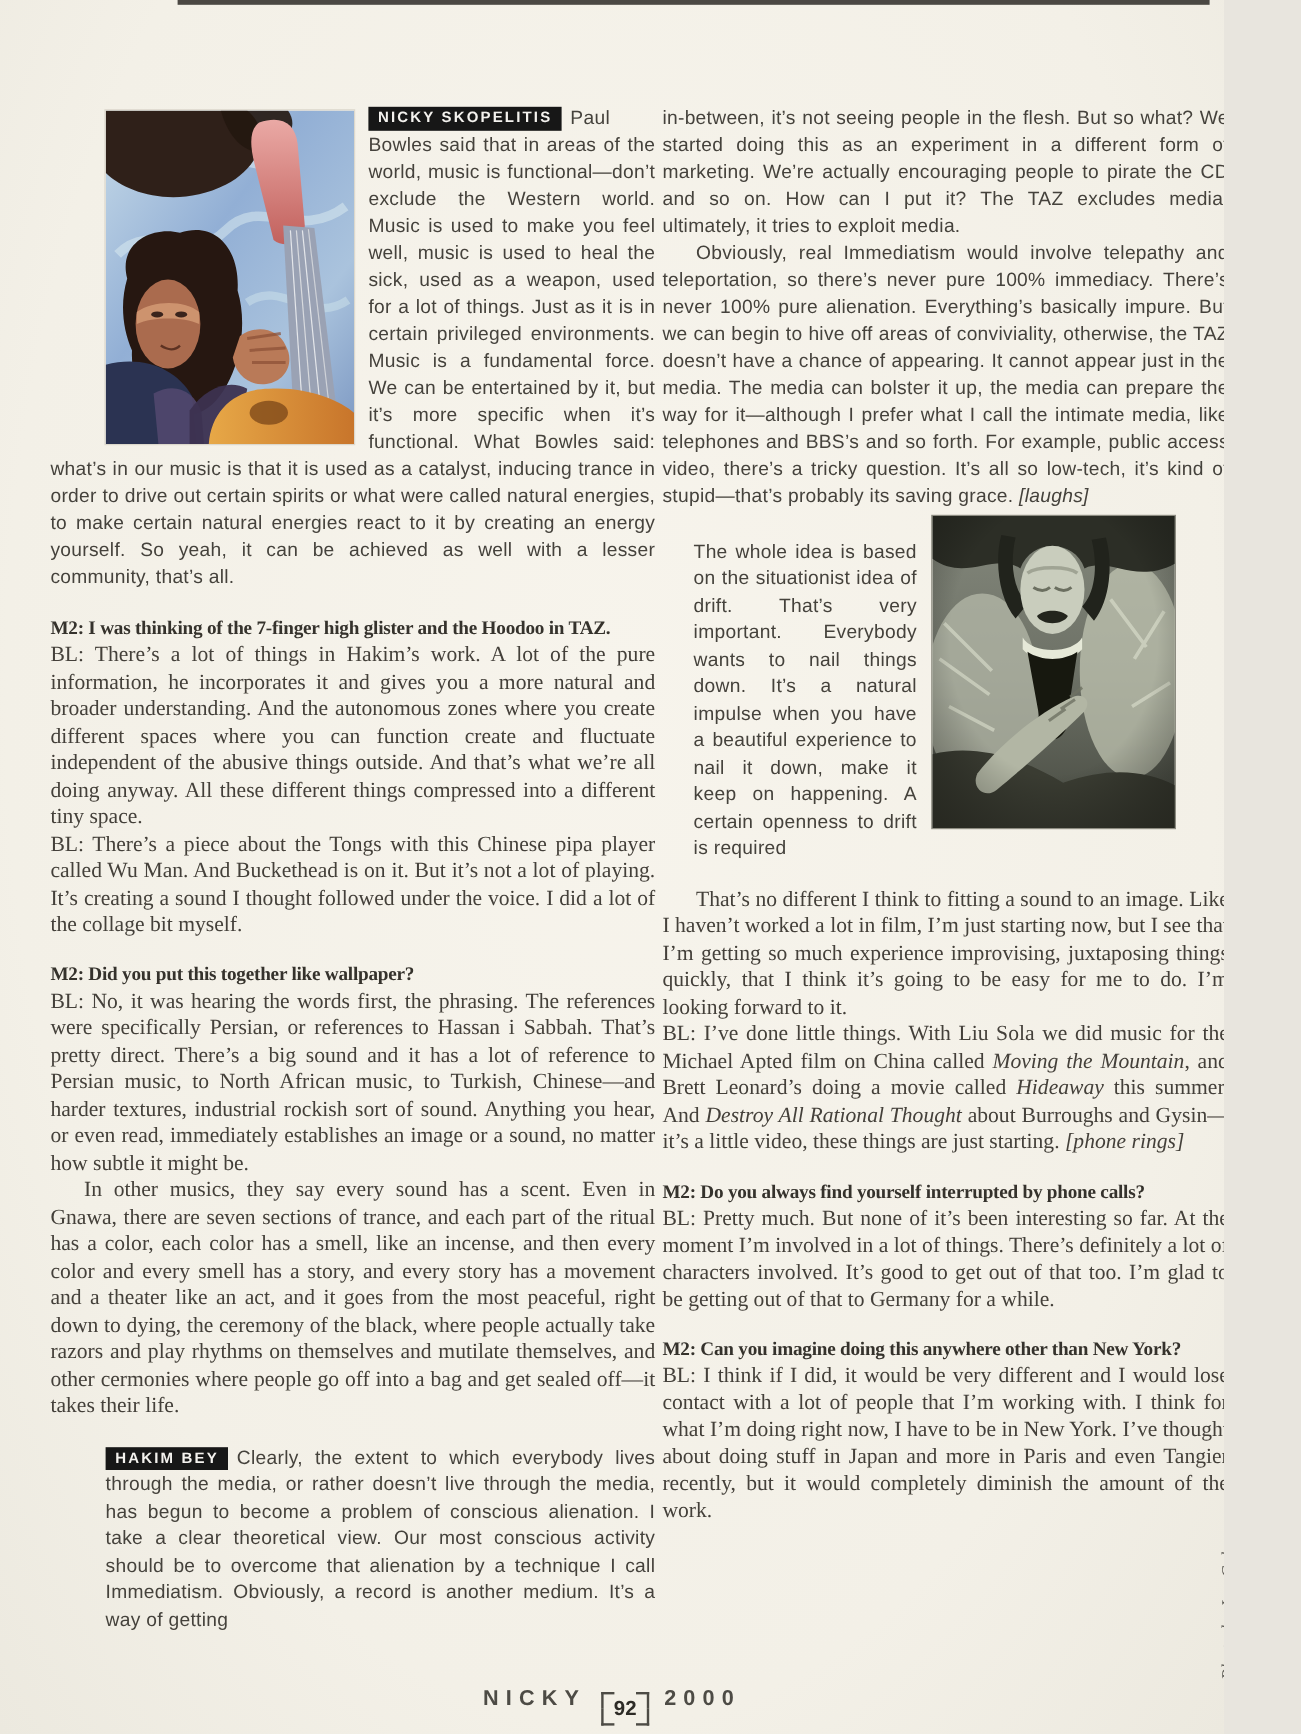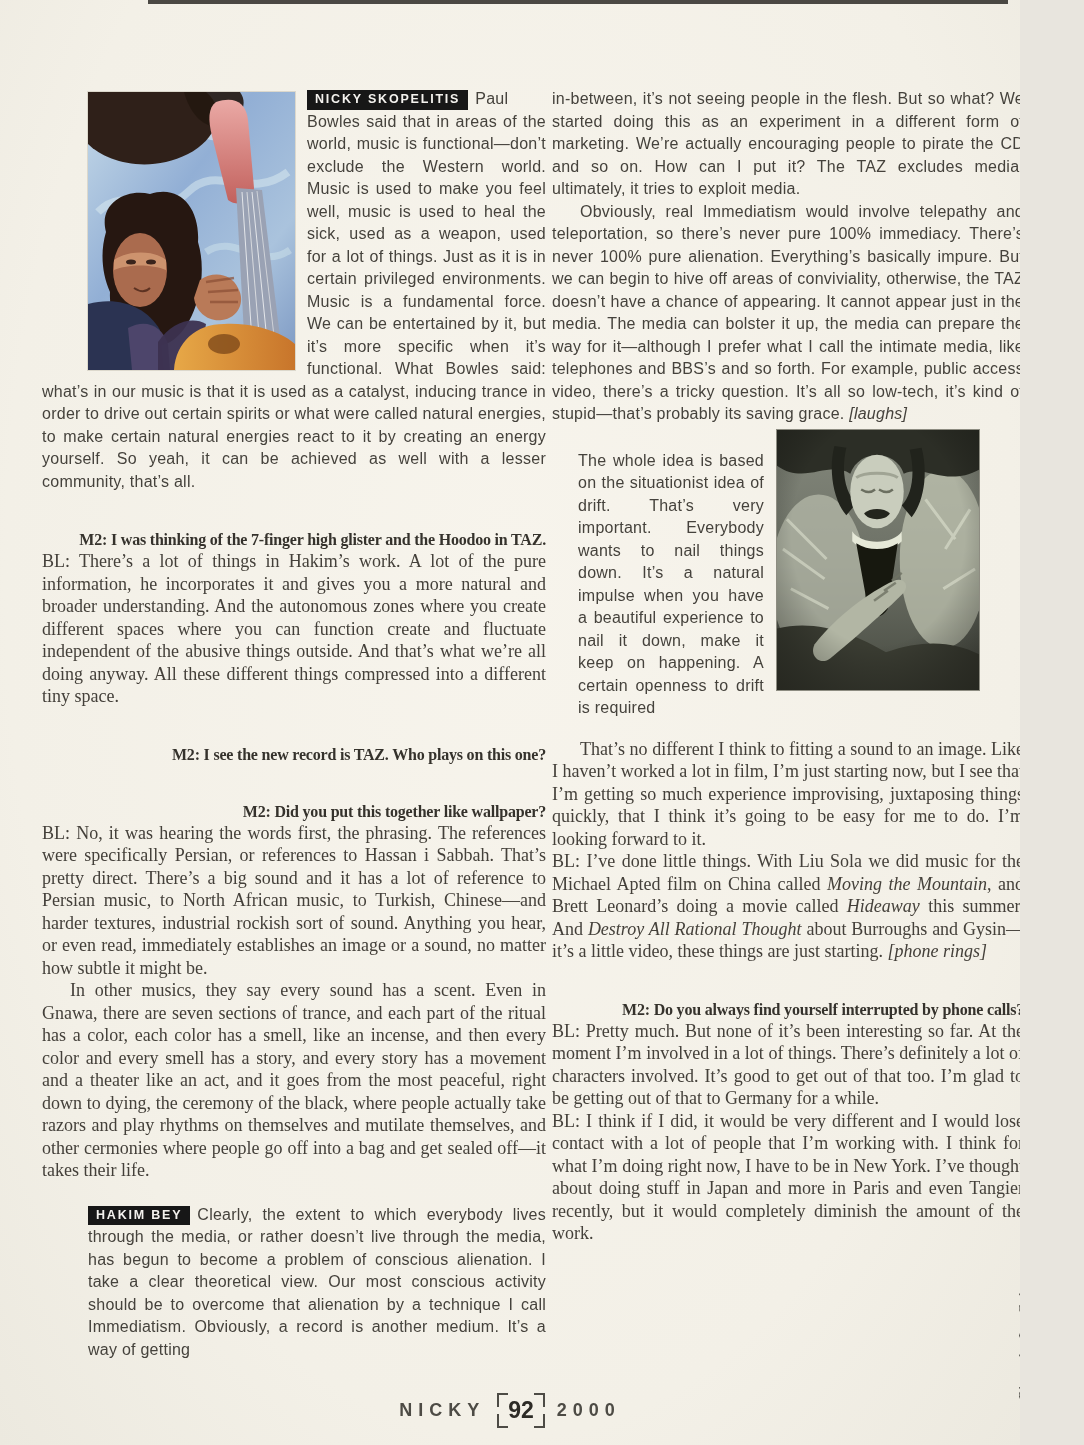--- a/index.html
+++ b/index.html
@@ -14,21 +14,21 @@
 
   .col { position:absolute; top:88px; }
   .col-left  { left:42px;  width:504px; }
   .col-right { left:552px; width:472px; }
 
   .sans  { font-family:"Liberation Sans", sans-serif; font-size:16px; line-height:22.5px;
            color:#45423c; letter-spacing:.25px; text-align:justify; }
   .serif { font-family:"Liberation Serif", serif; font-size:18px; line-height:22.5px;
            color:#44403a; text-align:justify; }
   .q { font-family:"Liberation Serif", serif; font-weight:bold; font-size:16px; line-height:21px;
-       letter-spacing:-.2px; color:#35322c; text-align:right; margin-top:36px; clear:both; }
+       letter-spacing:-.2px; color:#35322c; text-align:left; margin-top:20px; clear:both; }
   .indent { text-indent:28px; }
   .it { font-style:italic;margin-top:44px; }
 
   .photoL { float:left; width:207px; height:278px; margin:4px 12px 8px 46px;
             outline:1px solid #dcd8cc; }
   .photoR { flex:none; width:204px; height:262px; margin-left:12px; margin-top:3px;
             border:1px solid #8d8c81; }
   .photoL svg, .photoR svg { display:block; width:100%; height:100%; }
 
   .labelbox { display:inline-block; background:#171717; color:#f4f2ee;
@@ -42,22 +42,22 @@
   .drift-text { width:186px;margin-top:24px; }
   .sound-para { margin-top:18px; }
   .final-q { margin-left:38px; width:432px; line-height:23px; }
 
   .footer { position:absolute; left:0; top:1394px; width:100%;
             display:flex; justify-content:center; align-items:center; gap:12px;
             color:#4d4b45; }
   .brand { font-family:"Liberation Sans", sans-serif; font-weight:bold; font-size:18px;
            letter-spacing:6px; }
   .pagenum { position:relative; padding:3px 11px;
-             font-family:"Liberation Sans", sans-serif; font-weight:bold; font-size:23px;
-             color:#2d2b26; }
+             font-family:"Liberation Sans", sans-serif; font-weight:bold; font-size:17px;
+             color:#2d2b26;margin-top:17px; }
   .pagenum::before { content:""; position:absolute; left:0; top:-1px; width:9px; height:12px;
                      border-left:2.5px solid #4d4b45; border-top:2.5px solid #4d4b45; }
   .pagenum::after  { content:""; position:absolute; left:0; bottom:-1px; width:9px; height:12px;
                      border-left:2.5px solid #4d4b45; border-bottom:2.5px solid #4d4b45; }
   .pagenum .pn-in::before { content:""; position:absolute; right:0; top:-1px; width:9px; height:12px;
                      border-right:2.5px solid #4d4b45; border-top:2.5px solid #4d4b45; }
   .pagenum .pn-in::after  { content:""; position:absolute; right:0; bottom:-1px; width:9px; height:12px;
                      border-right:2.5px solid #4d4b45; border-bottom:2.5px solid #4d4b45; }
 
   .credit { position:absolute; left:1016px; top:1400px; width:162px;
@@ -122,21 +122,21 @@
       </div>
       <p class="sans"><span class="labelbox">NICKY SKOPELITIS</span><span>Paul Bowles said that in areas of the world, music is functional—don’t exclude the Western world.  Music is used to make you feel well, music is used to heal the sick, used as a weapon, used for a lot of things.  Just as it is in certain privileged environments.  Music is a fundamental force.  We can be entertained by it, but it’s more specific when it’s functional.  What Bowles said:  what’s in our music is that it is used as a catalyst, inducing trance in order to drive out certain spirits or what were called natural energies, to make certain natural energies react to it by creating an energy yourself.  So yeah, it can be achieved as well with a lesser community, that’s all.</span></p>
     </div>
 
     <div>
       <p class="q">M2:  I was thinking of the 7-finger high glister and the Hoodoo in TAZ.</p>
       <p class="serif answer">BL:  There’s a lot of things in Hakim’s work.  A lot of the pure information, he incorporates it and gives you a more natural and broader understanding.  And the autonomous zones where you create different spaces where you can function create and fluctuate independent of the abusive things outside.  And that’s what we’re all doing anyway.  All these different things compressed into a different tiny space.</p>
     </div>
 
     <div>
-      <p class="q">M2:  I see the new record is TAZ.  Who plays on this one?</p>
+      <p class="serif answer">BL:  There’s a piece about the Tongs with this Chinese pipa player called Wu Man.  And Buckethead is on it.  But it’s not a lot of playing.  It’s creating a sound I thought followed under the voice. I did a lot of the collage bit myself.</p>
     </div>
 
     <div>
       <p class="q">M2:  Did you put this together like wallpaper?</p>
       <p class="serif answer">BL:  No, it was hearing the words first, the phrasing.  The references were specifically Persian, or references to Hassan i Sabbah.  That’s pretty direct.  There’s a big sound and it has a lot of reference to Persian music, to North African music, to Turkish, Chinese—and harder textures, industrial rockish sort of sound.  Anything you hear, or even read, immediately establishes an image or a sound, no matter how subtle it might be.</p>
       <p class="serif answer indent">In other musics, they say every sound has a scent.  Even in Gnawa, there are seven sections of trance, and each part of the ritual has a color, each color has a smell, like an incense, and then every color and every smell has a story, and every story has a movement and a theater like an act, and it goes from the most peaceful, right down to dying, the ceremony of the black, where people actually take razors and play rhythms on themselves and mutilate themselves, and other cermonies where people go off into a bag and get sealed off—it takes their life.</p>
     </div>
 
     <div class="hakim-block">
       <p class="sans"><span class="labelbox">HAKIM BEY</span><span>Clearly, the extent to which everybody lives through the media, or rather doesn’t live through the media, has begun to become a problem of conscious alienation.  I take a clear theoretical view.  Our most conscious activity should be to overcome that alienation by a technique I call Immediatism.  Obviously, a record is another medium.  It’s a way of getting</span></p>
@@ -189,20 +189,21 @@
     <div>
       <p class="serif answer"><span>BL:  I’ve done little things.  With Liu Sola we did music for the Michael Apted film on China called </span><span class="it">Moving the Mountain</span><span>, and Brett Leonard’s doing a movie called </span><span class="it">Hideaway</span><span> this summer.  And </span><span class="it">Destroy All Rational Thought</span><span> about Burroughs and Gysin—it’s a little video, these things are just starting.  </span><span class="it">[phone rings]</span></p>
     </div>
 
     <div>
       <p class="q">M2:  Do you always find yourself interrupted by phone calls?</p>
       <p class="serif answer"><span>BL:  Pretty much.  But none of it’s been interesting so far.  At the moment I’m involved in a lot of things.  There’s definitely a lot of characters involved.  It’s good to get out of that too.  I’m glad to be getting out of that to Germany for a while.</span></p>
     </div>
 
     <div>
+      <p class="q">M2:  Can you imagine doing this anywhere other than New York?</p>
       <p class="serif answer"><span>BL:  I think if I did, it would be very different and I would lose contact with a lot of people that I’m working with.  I think for what I’m doing right now, I have to be in New York.  I’ve thought about doing stuff in Japan and more in Paris and even Tangier recently, but it would completely diminish the amount of the work.</span></p>
     </div>
 
   </div>
 
   <div class="footer">
     <span class="brand">NICKY</span>
     <span class="pagenum"><span class="pn-in">92</span></span>
     <span class="brand">2000</span>
   </div>

